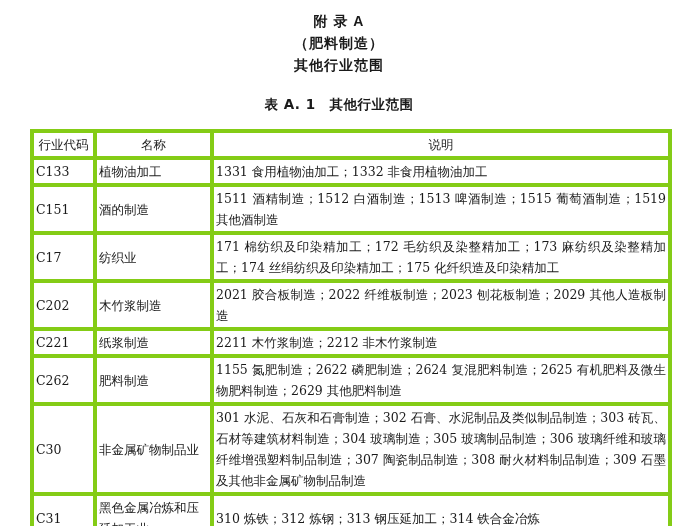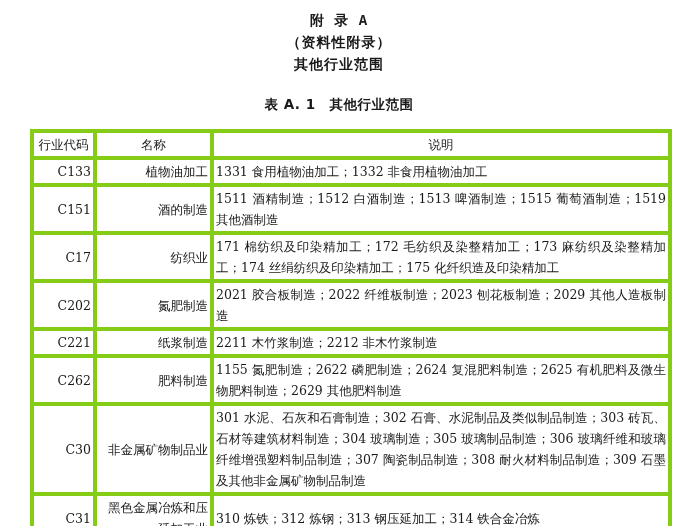--- a/index.html
+++ b/index.html
@@ -12,21 +12,21 @@
     height: 526px;
     overflow: hidden;
     color: #1a1a1a;
     font-family: "DejaVu Serif", "Liberation Serif", serif;
   }
   .doc-header {
     text-align: center;
     padding-top: 10px;
   }
   .doc-header .h-line {
-    font-family: Liberation Mono, monospace;
+    font-family: Liberation Sans, sans-serif;
     font-weight: bold;
     font-size: 14px;
     line-height: 22px;
     letter-spacing: 1px;
   }
   .table-caption {
     text-align: center;
     font-family: "DejaVu Sans", "Liberation Sans", sans-serif;
     font-weight: bold;
     font-size: 13.5px;
@@ -47,37 +47,37 @@
     vertical-align: middle;
     line-height: 21px;
     padding: 1px 2px;
   }
   table.industry-table th {
     font-weight: normal;
     height: 21px;
     text-align: center;
   }
   td.cell-code, td.cell-name {
-    text-align: right;
+    text-align: left;
   }
   td.cell-desc {
     text-align: justify;
     text-justify: inter-ideograph;
     padding: 2px 6px;
   }
   tbody tr {
     height: 23px;
   }
 </style>
 </head>
 <body>
 
 <div class="doc-header">
   <div class="h-line">附 录 A</div>
-  <div class="h-line">（资料性附录）</div>
+  <div class="h-line">（肥料制造）</div>
   <div class="h-line">其他行业范围</div>
 </div>
 
 <div class="table-caption">表 A. 1　其他行业范围</div>
 
 <table class="industry-table">
   <colgroup>
     <col style="width:63px">
     <col style="width:117px">
     <col style="width:458px">
@@ -100,21 +100,21 @@
         <td class="cell-name">酒的制造</td>
         <td class="cell-desc">1511 酒精制造；1512 白酒制造；1513 啤酒制造；1515 葡萄酒制造；1519 其他酒制造</td>
       </tr>
       <tr>
         <td class="cell-code">C17</td>
         <td class="cell-name">纺织业</td>
         <td class="cell-desc">171 棉纺织及印染精加工；172 毛纺织及染整精加工；173 麻纺织及染整精加工；174 丝绢纺织及印染精加工；175 化纤织造及印染精加工</td>
       </tr>
       <tr>
         <td class="cell-code">C202</td>
-        <td class="cell-name">氮肥制造</td>
+        <td class="cell-name">木竹浆制造</td>
         <td class="cell-desc">2021 胶合板制造；2022 纤维板制造；2023 刨花板制造；2029 其他人造板制造</td>
       </tr>
       <tr>
         <td class="cell-code">C221</td>
         <td class="cell-name">纸浆制造</td>
         <td class="cell-desc">2211 木竹浆制造；2212 非木竹浆制造</td>
       </tr>
       <tr>
         <td class="cell-code">C262</td>
         <td class="cell-name">肥料制造</td>

